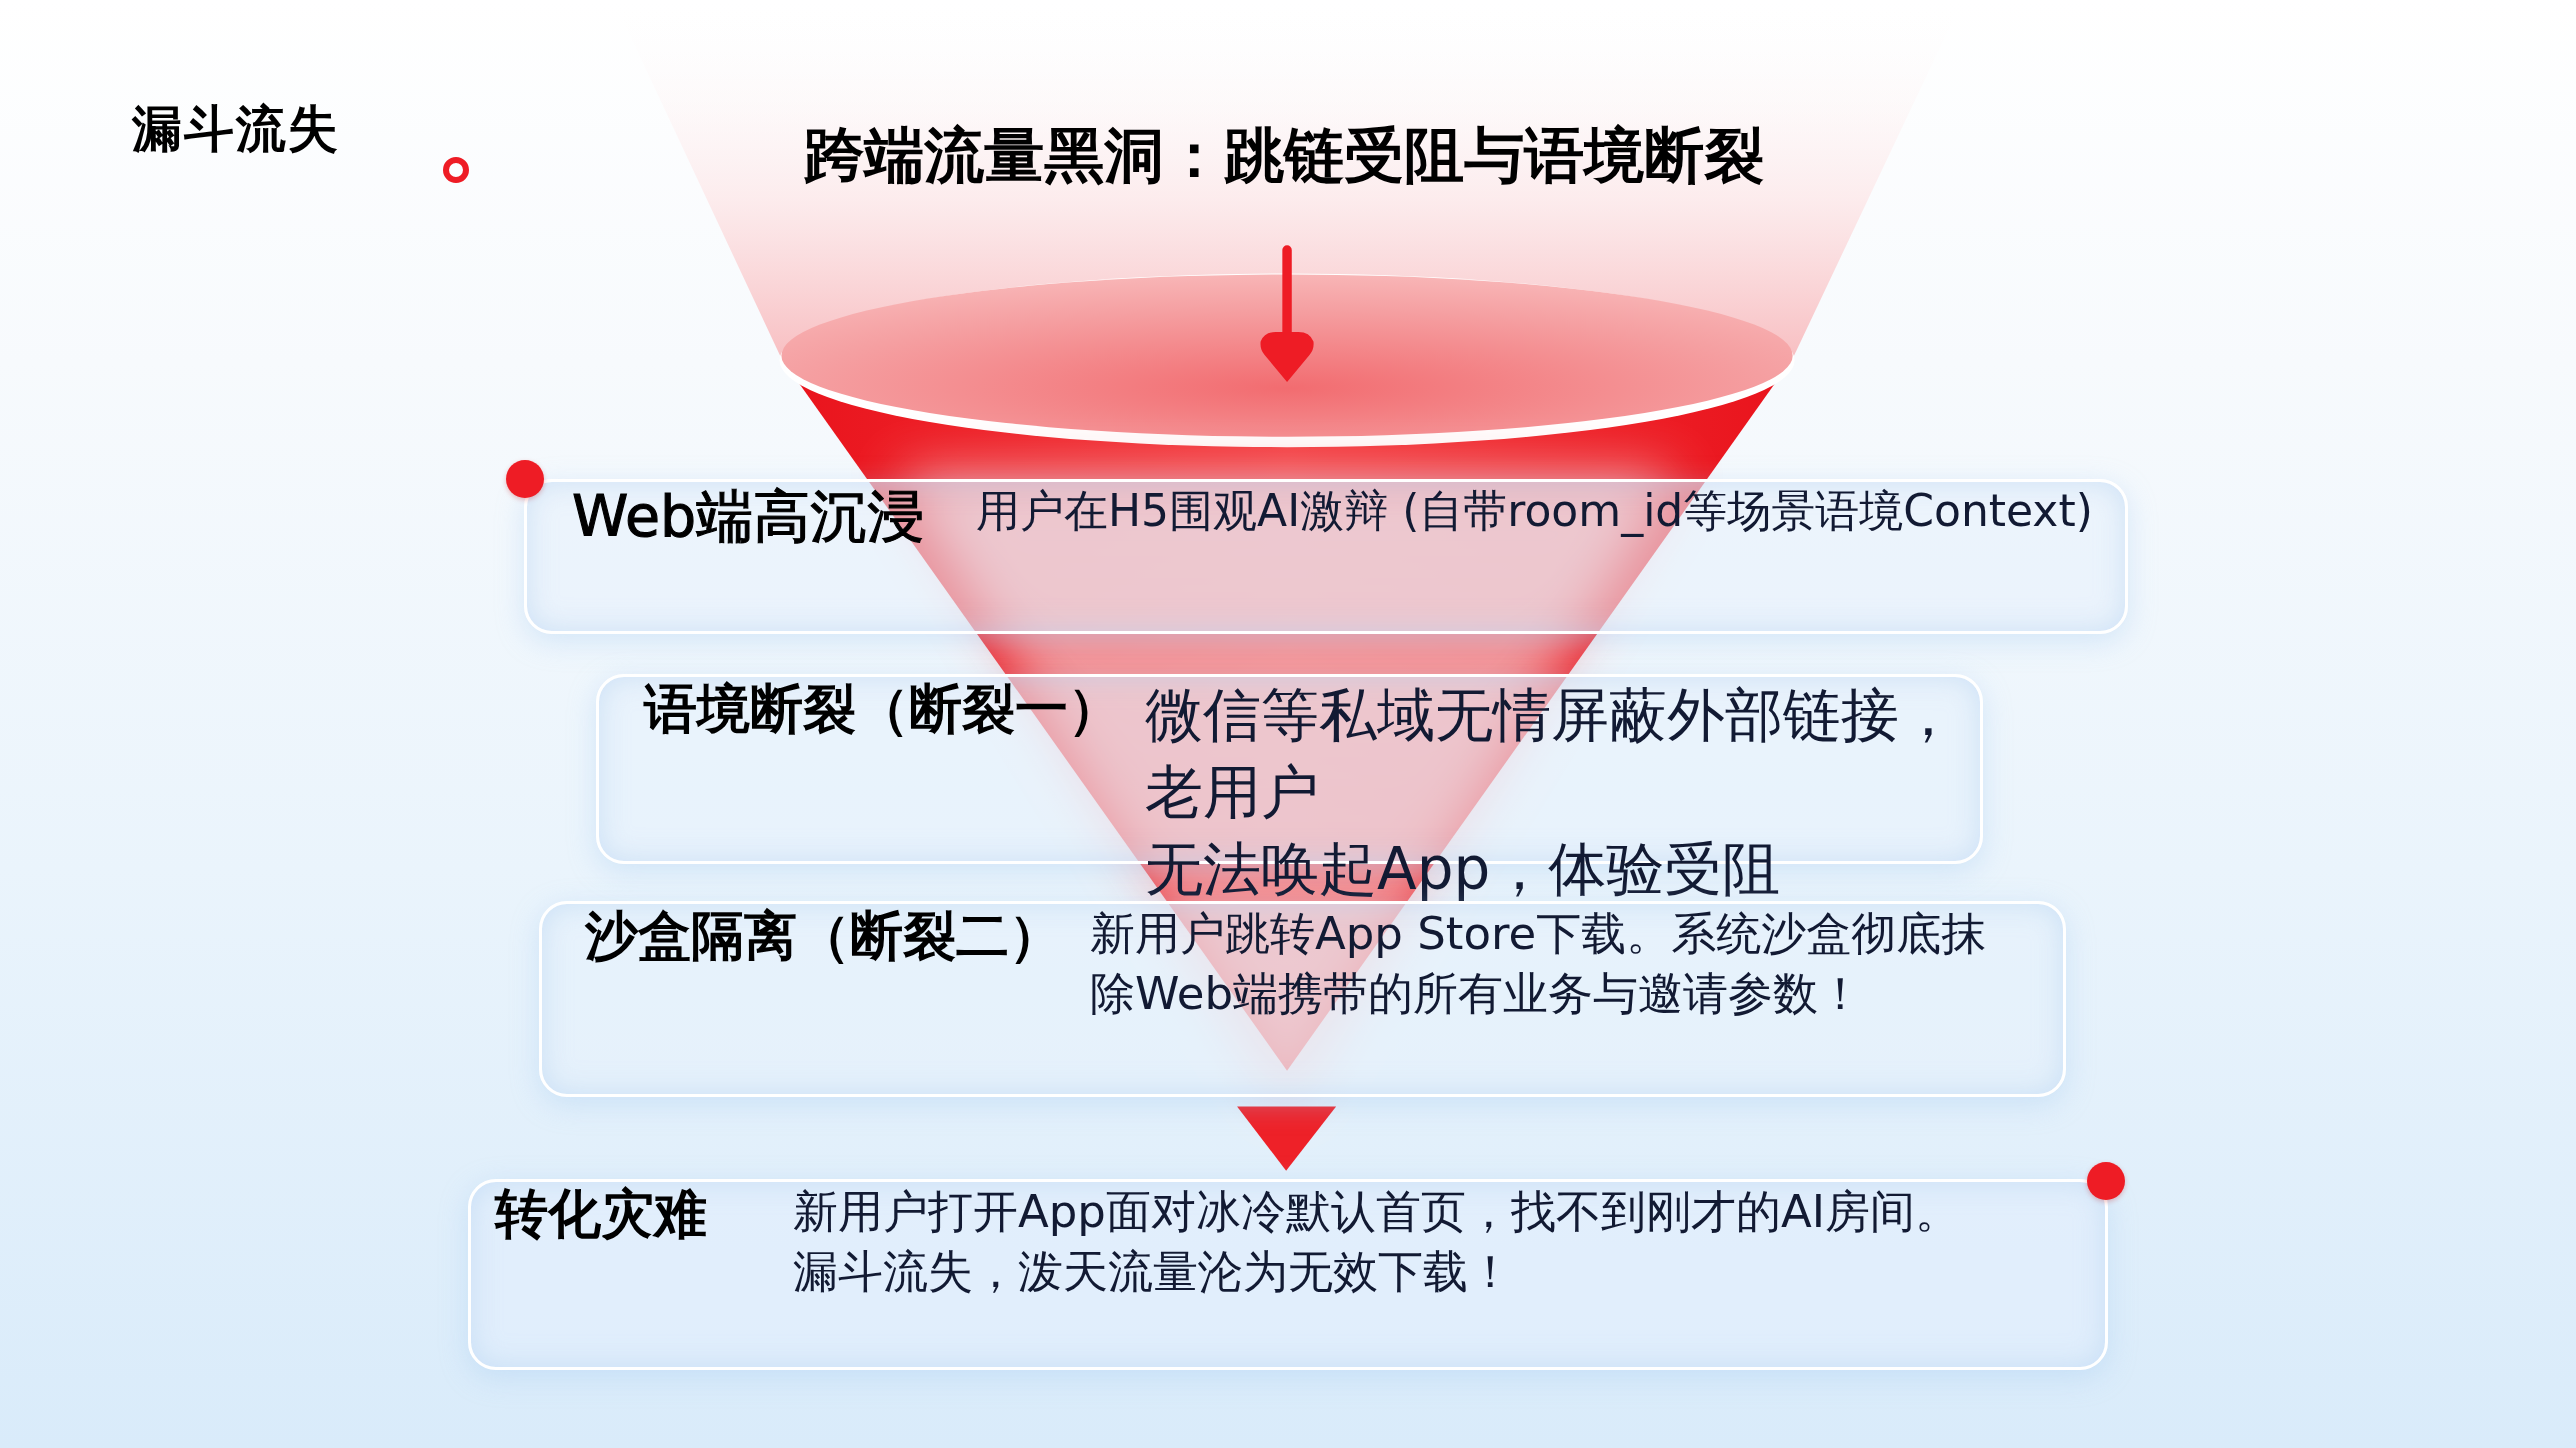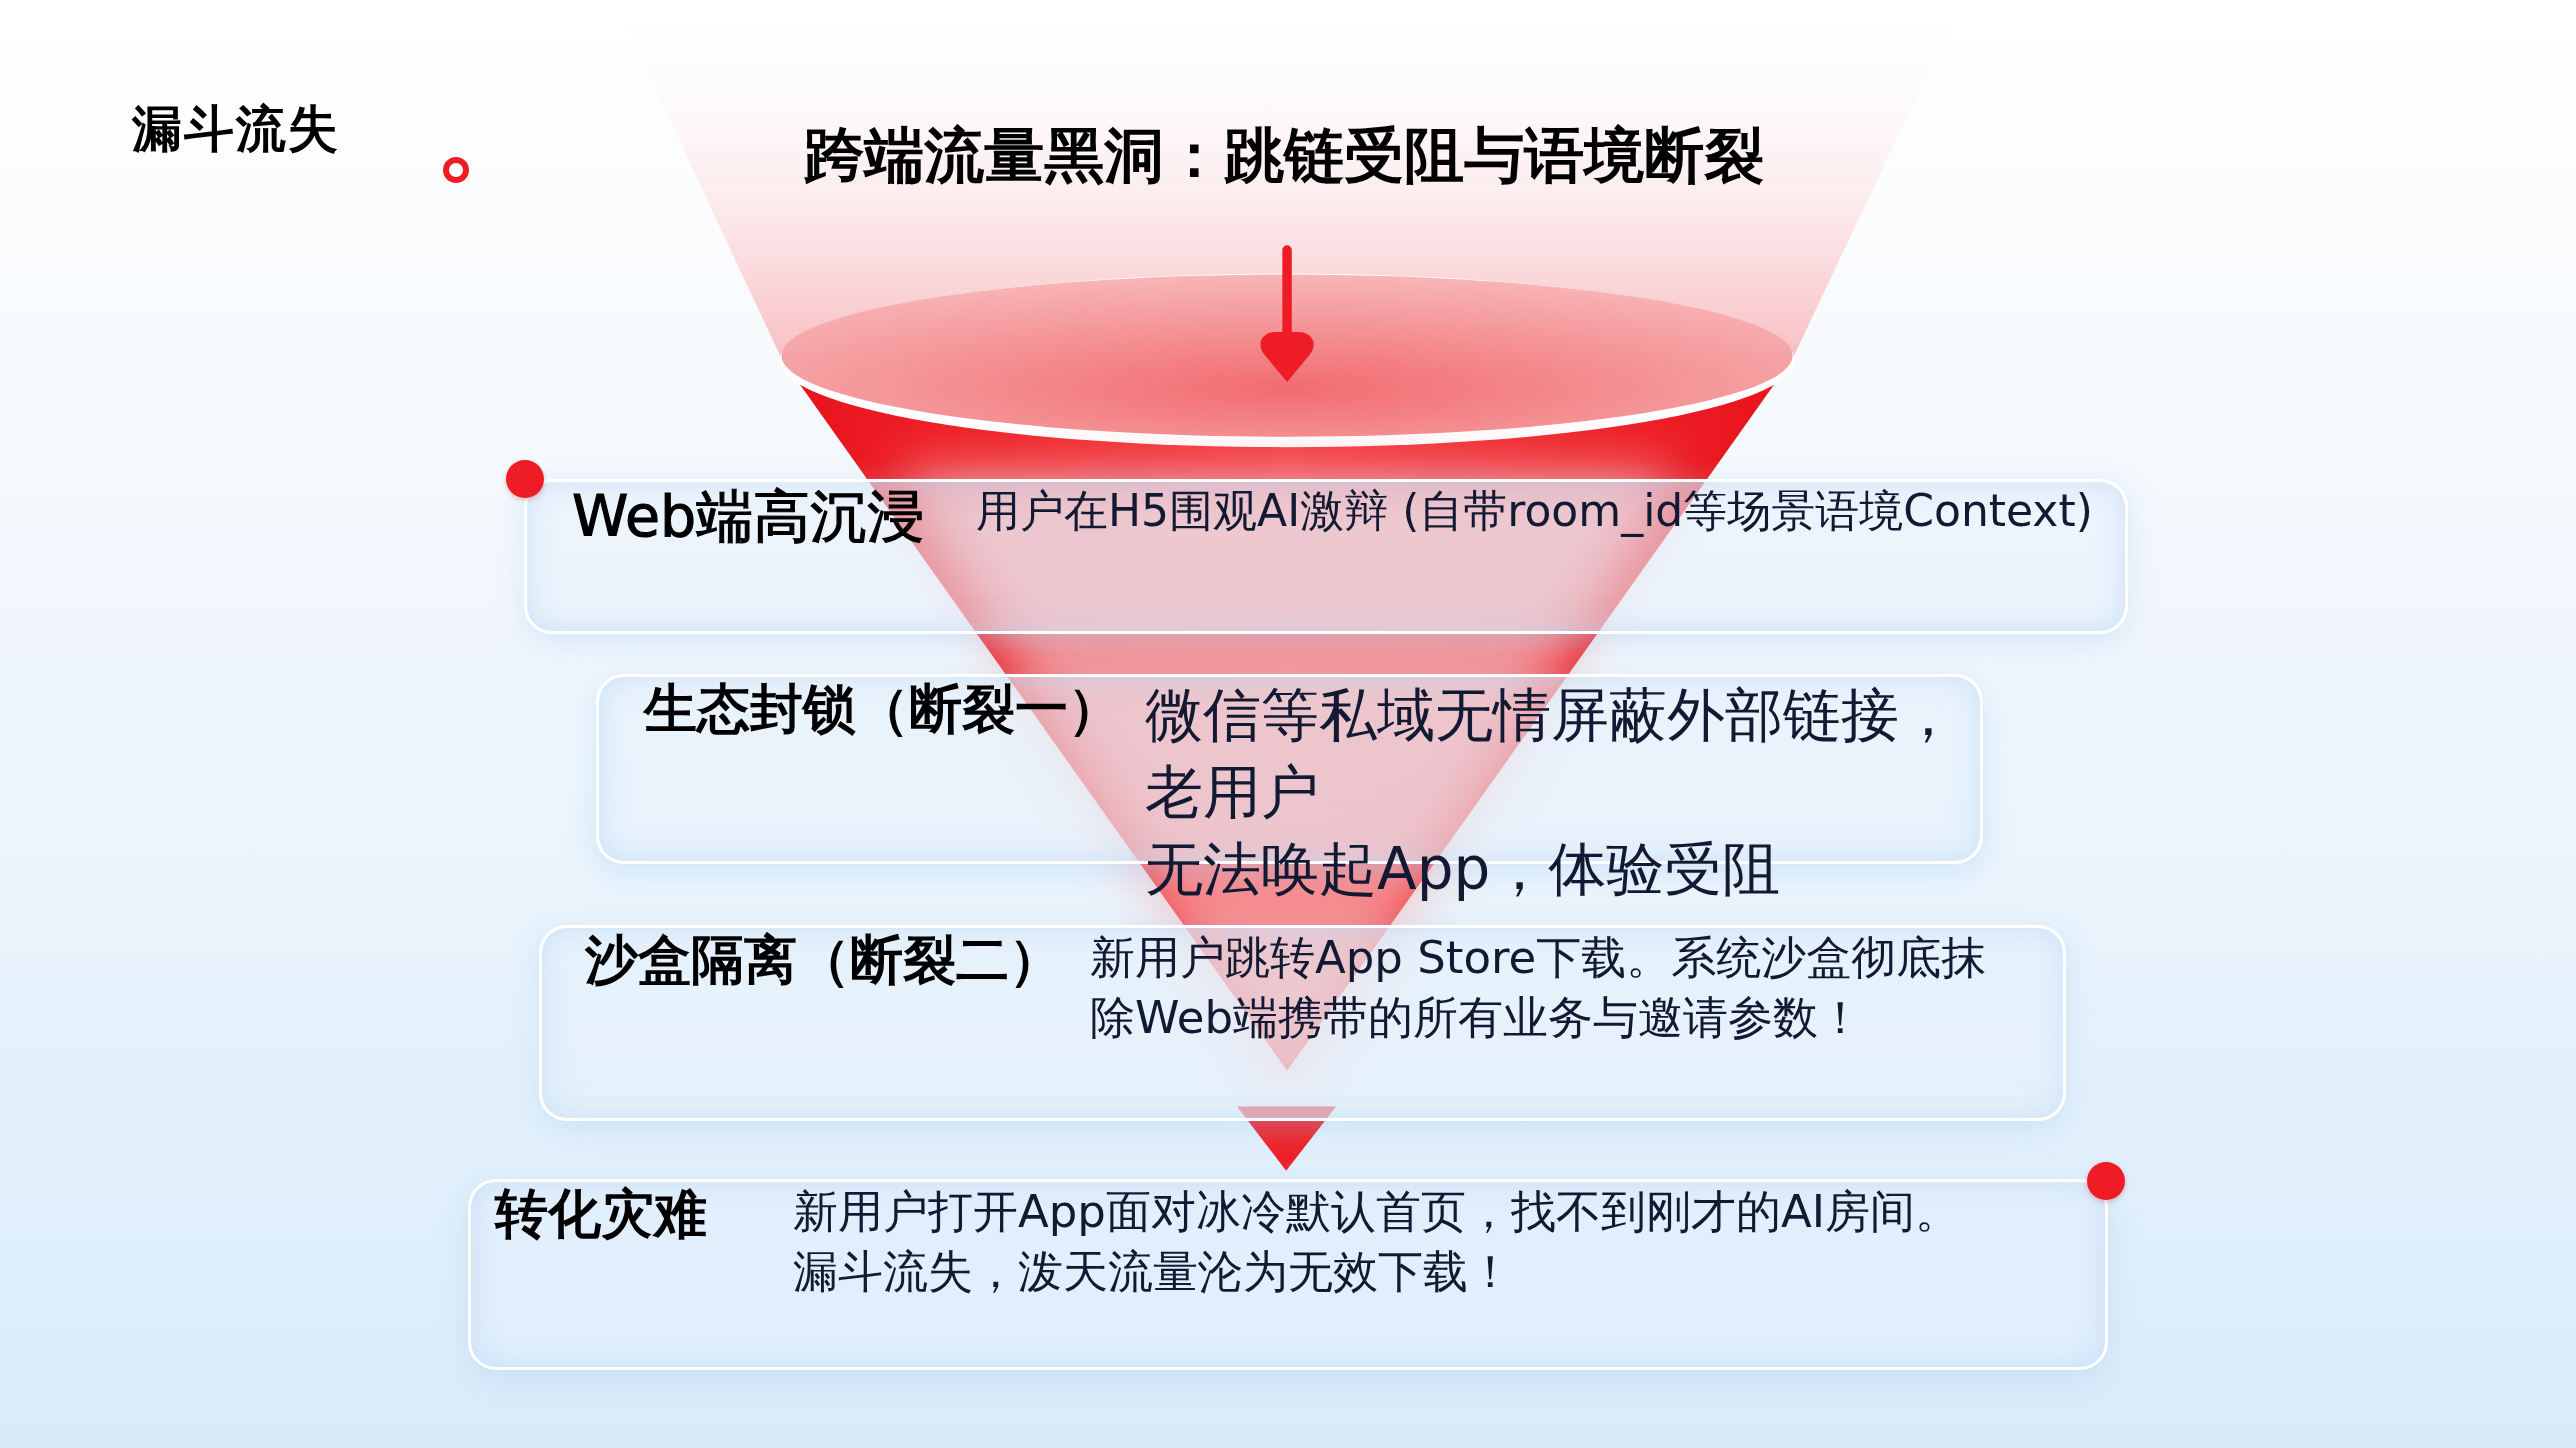--- a/index.html
+++ b/index.html
@@ -93,26 +93,26 @@
 
 <div class="funnel-title">跨端流量黑洞：跳链受阻与语境断裂</div>
 
 <div class="card" style="left:524px; top:479px; width:1604px; height:155px; padding-left:45px; background:rgba(230,241,252,0.55);">
   <div class="card-label" style="font-size:57px; width:404px; font-weight:normal; -webkit-text-stroke:1.1px #000;">Web端高沉浸</div>
   <div class="card-desc" style="font-size:44px;">用户在H5围观AI激辩 (自带room_id等场景语境Context)</div>
 </div>
 <div class="red-dot" style="left:506px; top:460px;"></div>
 
 <div class="card" style="left:596px; top:674px; width:1387px; height:190px; padding-left:45px; background:rgba(230,241,252,0.55);">
-  <div class="card-label" style="font-size:53px; width:510px;">生态封锁（断裂一）</div>
+  <div class="card-label" style="font-size:53px; width:510px;">语境断裂（断裂一）</div>
   <div class="card-desc" style="font-size:58px;margin-left:24px;">微信等私域无情屏蔽外部链接，老用户
 无法唤起App，体验受阻</div>
 </div>
 
-<div class="card" style="left:539px; top:901px; width:1527px; height:196px; padding-left:43px; background:rgba(230,241,252,0.6);margin-top:24px;">
+<div class="card" style="left:539px; top:901px; width:1527px; height:196px; padding-left:43px; background:rgba(230,241,252,0.6);">
   <div class="card-label" style="font-size:53px; width:505px;">沙盒隔离（断裂二）</div>
   <div class="card-desc" style="font-size:45px;">新用户跳转App Store下载。系统沙盒彻底抹
 除Web端携带的所有业务与邀请参数！</div>
 </div>
 
 <div class="card" style="left:468px; top:1179px; width:1640px; height:191px; padding-left:24px;">
   <div class="card-label" style="font-size:53px; width:298px;">转化灾难</div>
   <div class="card-desc" style="font-size:45px;">新用户打开App面对冰冷默认首页，找不到刚才的AI房间。
 漏斗流失，泼天流量沦为无效下载！</div>
 </div>

